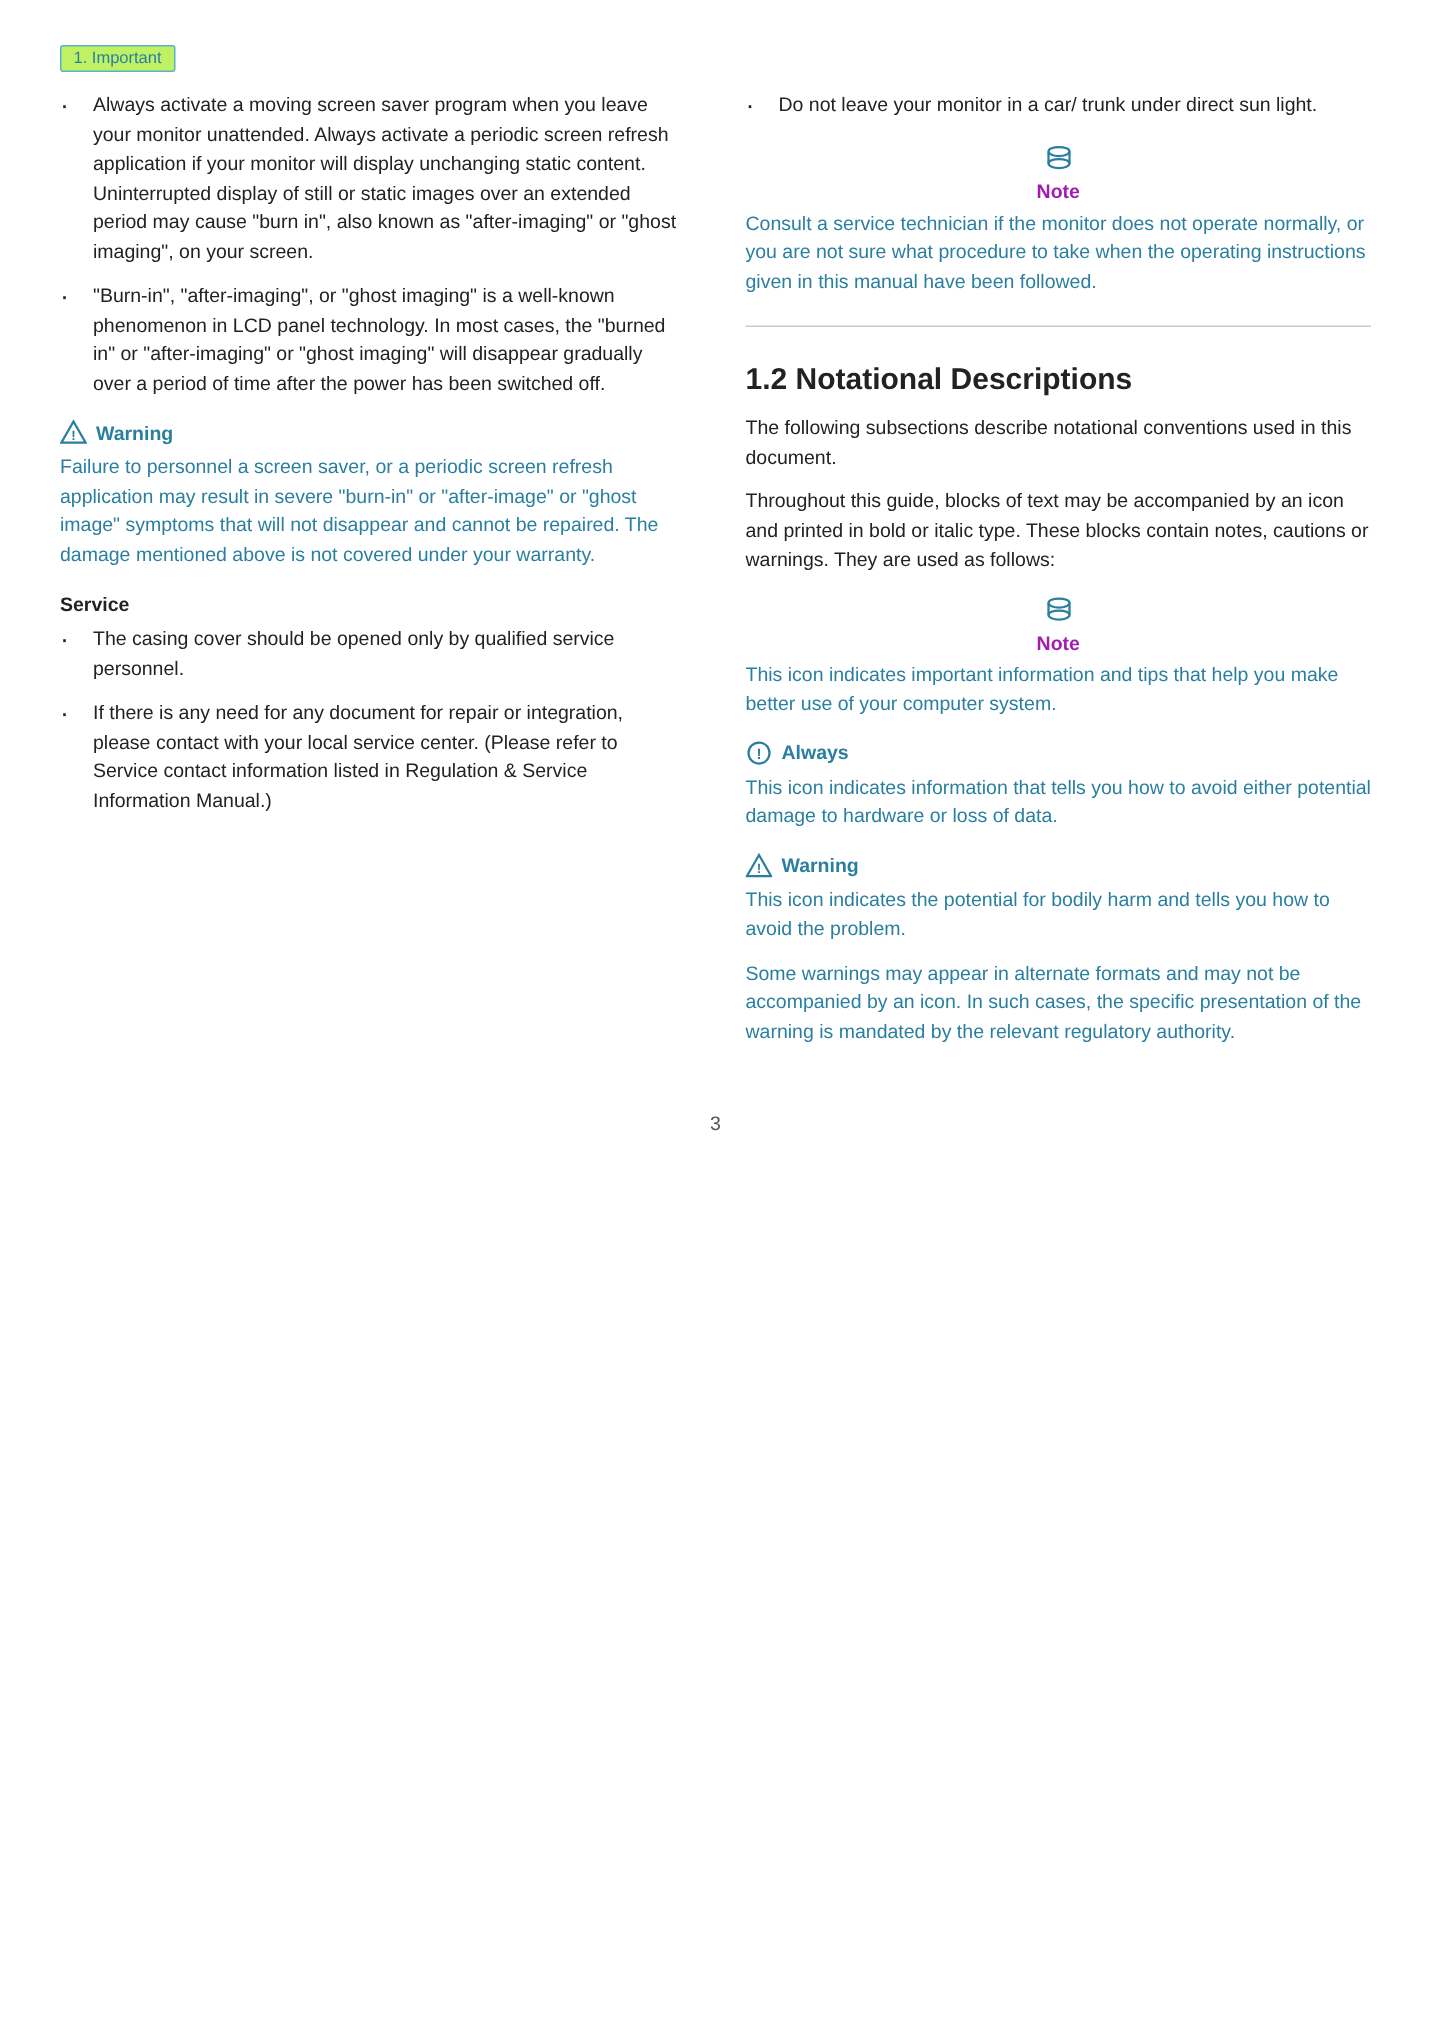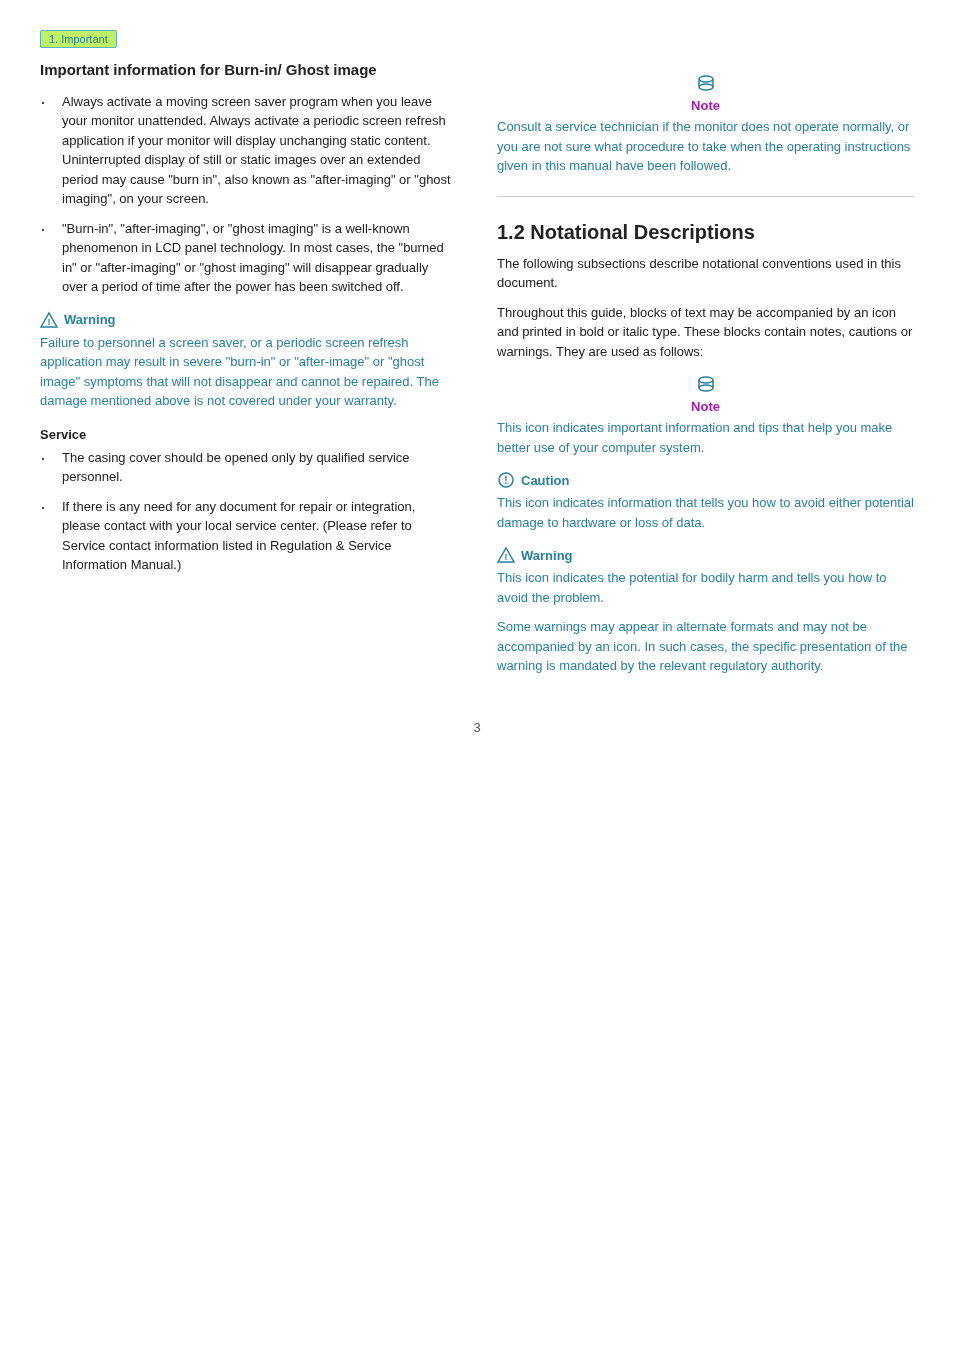--- a/index.html
+++ b/index.html
@@ -141,21 +141,20 @@
 <body>
 
 <div>
   <span class="tag-important">1. Important</span>
 </div>
 
 <div class="two-col">
 
   <div class="col-left">
 
-    <h2 class="section-title">Important information for Burn-in/ Ghost image</h2>
 
     <ul class="bullet-list">
       <li>
         <span></span>
         <span>Always activate a moving screen saver program when you leave your monitor unattended. Always activate a periodic screen refresh application if your monitor will display unchanging static content. Uninterrupted display of still or static images over an extended period may cause "burn in", also known as "after-imaging" or "ghost imaging", on your screen.</span>
       </li>
       <li>
         <span></span>
         <span>"Burn-in", "after-imaging", or "ghost imaging" is a well-known phenomenon in LCD panel technology. In most cases, the "burned in" or "after-imaging" or "ghost imaging" will disappear gradually over a period of time after the power has been switched off.</span>
       </li>
@@ -184,20 +183,26 @@
       <li>
         <span></span>
         <span>If there is any need for any document for repair or integration, please contact with your local service center. (Please refer to Service contact information listed in Regulation &amp; Service Information Manual.)</span>
       </li>
     </ul>
 
   </div>
 
   <div class="col-right">
 
+    <ul class="bullet-list">
+      <li>
+        <span></span>
+        <span>Do not leave your monitor in a car/ trunk under direct sun light.</span>
+      </li>
+    </ul>
 
     <div class="note-block">
       <div class="note-header">
         <span class="note-icon">
           <svg class="note-icon-svg" viewBox="0 0 18 18" fill="none">
             <ellipse cx="9" cy="5" rx="7" ry="3" stroke="#2a7fa0" stroke-width="1.5" fill="none"></ellipse>
             <line x1="2" y1="5" x2="2" y2="13" stroke="#2a7fa0" stroke-width="1.5"></line>
             <line x1="16" y1="5" x2="16" y2="13" stroke="#2a7fa0" stroke-width="1.5"></line>
             <ellipse cx="9" cy="13" rx="7" ry="3" stroke="#2a7fa0" stroke-width="1.5" fill="none"></ellipse>
           </svg>
@@ -232,21 +237,21 @@
       </div>
 
       <div class="note-block">
         <div class="caution-header">
           <span class="caution-icon">
             <svg width="18" height="18" viewBox="0 0 18 18" fill="none">
               <circle cx="9" cy="9" r="7" stroke="#2a7fa0" stroke-width="1.5" fill="none"></circle>
               <text x="9" y="13" text-anchor="middle" font-size="10" font-weight="bold" fill="#2a7fa0">!</text>
             </svg>
           </span>
-          <span>Caution</span>
+          <span>Always</span>
         </div>
         <div class="note-body">This icon indicates information that tells you how to avoid either potential damage to hardware or loss of data.</div>
       </div>
 
       <div class="note-block">
         <div class="warning-header">
           <span class="warning-icon">
             <svg width="18" height="18" viewBox="0 0 18 18" fill="none">
               <polygon points="9,2 17,16 1,16" stroke="#2a7fa0" stroke-width="1.5" fill="none"></polygon>
               <text x="9" y="14" text-anchor="middle" font-size="9" font-weight="bold" fill="#2a7fa0">!</text>

